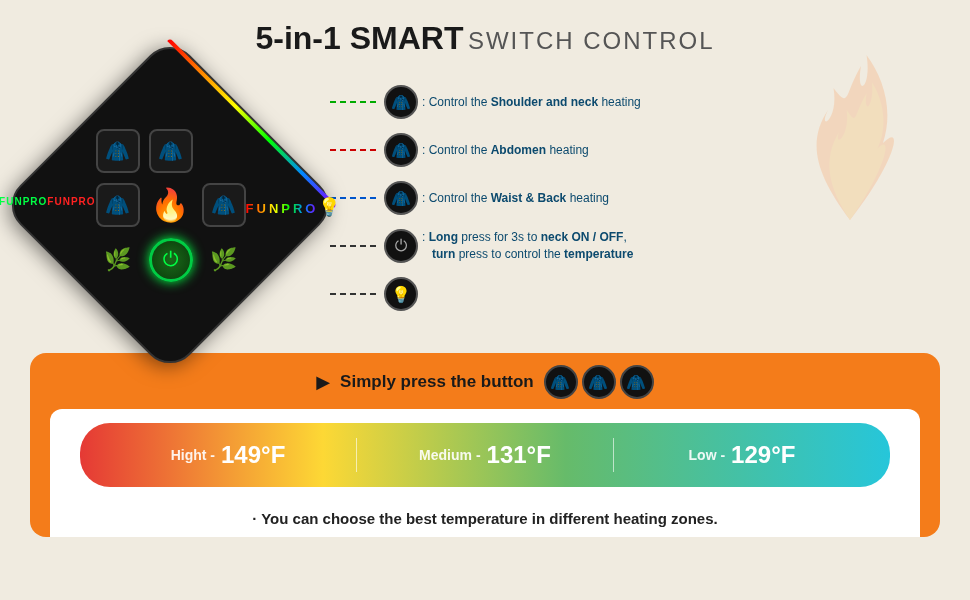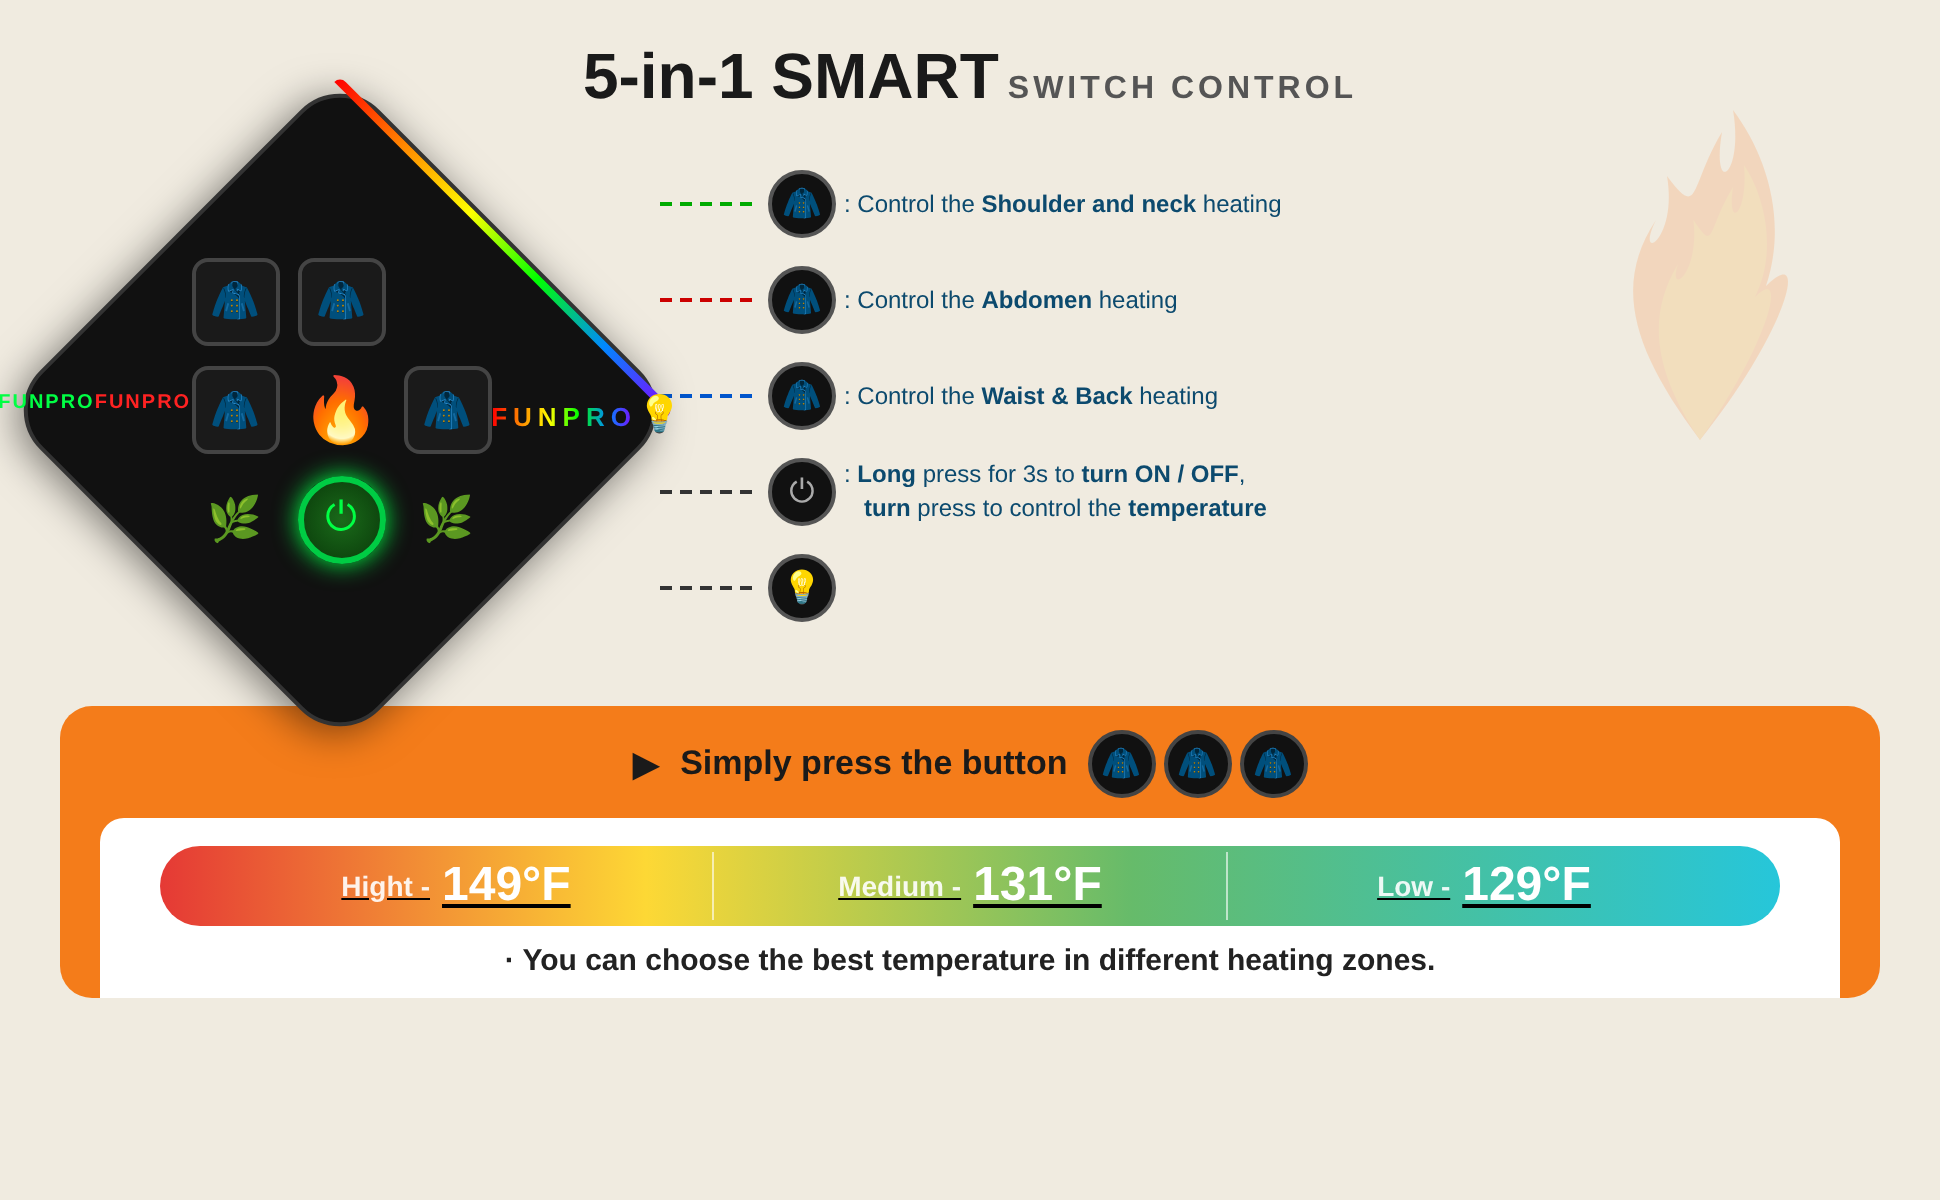--- a/index.html
+++ b/index.html
@@ -32,22 +32,22 @@
     .title-section {
       text-align: center;
       margin-bottom: 18px;
     }
     .title-main {
       font-size: 32px;
       font-weight: 900;
       color: #1a1a1a;
     }
     .title-sub {
-      font-size: 16px;
-      font-weight: 700;
+      font-size: 24px;
+      font-weight: 400;
       color: #555;
       letter-spacing: 2px;
       text-transform: uppercase;
     }
 
     
     .main-row {
       display: flex;
       align-items: flex-start;
       gap: 20px;
@@ -128,27 +128,26 @@
       align-items: center;
       justify-content: center;
       font-size: 16px;
       color: white;
       border: 2px solid #444;
     }
 
     .temp-gradient-bar {
       background: linear-gradient(90deg, #e53935 0%, #fdd835 30%, #66bb6a 60%, #26c6da 100%);
       border-radius: 30px;
-      height: 40px;
+      height: 64px;
       display: flex;
       align-items: center;
       justify-content: space-around;
       padding: 0 20px;
       position: relative;
-      text-decoration: underline;
     }
 
     .temp-segment {
       display: flex;
       align-items: center;
       gap: 6px;
       flex: 1;
       justify-content: center;
     }
 
@@ -168,21 +167,21 @@
       font-size: 24px;
       font-weight: 900;
       color: white;
     }
 
     .choose-text {
       text-align: center;
       font-size: 15px;
       color: #222;
       font-weight: 600;
-      margin-top: 9px;
+      margin-top: 23px;
     }
   </style>
 </head>
 <body>
 
 <svg class="flame-bg" viewBox="0 0 100 200" xmlns="http://www.w3.org/2000/svg">
   <path d="M50 200 C20 160 10 130 30 100 C20 120 40 110 35 80 C50 100 45 85 60 60 C55 90 70 80 65 50 C80 70 90 100 80 130 C100 110 90 150 50 200Z" fill="#ff6600"></path>
   <path d="M50 200 C30 170 25 145 40 120 C35 135 50 125 47 100 C57 115 53 105 65 85 C62 105 72 98 70 75 C80 90 85 115 75 135 C90 120 82 155 50 200Z" fill="#ff9900"></path>
 </svg>
 
@@ -275,21 +274,21 @@
           <div style="height:2px;width:50px;background:repeating-linear-gradient(90deg,#0055cc 0,#0055cc 6px,transparent 6px,transparent 10px);"></div>
           <div style="width:34px;height:34px;background:#111;border-radius:50%;border:2px solid #555;display:flex;align-items:center;justify-content:center;font-size:16px;">🧥</div>
           <div class="ctrl-text">: Control the <strong>Waist &amp; Back</strong> heating</div>
         </div>
       </div>
 
       <div class="control-item">
         <div style="display:flex;align-items:center;gap:4px;flex:1;">
           <div style="height:2px;width:50px;background:repeating-linear-gradient(90deg,#333 0,#333 6px,transparent 6px,transparent 10px);"></div>
           <div style="width:34px;height:34px;background:#111;border-radius:50%;border:2px solid #555;display:flex;align-items:center;justify-content:center;font-size:16px;color:#aaa;">⏻</div>
-          <div class="ctrl-text">: <strong>Long</strong> press for 3s to <strong>turn ON / OFF</strong>,<br>&nbsp;&nbsp;&nbsp;<strong>turn</strong> press to control the <strong>temperature</strong></div>
+          <div class="ctrl-text">: <strong>Long</strong> press for 3s to <strong>neck ON / OFF</strong>,<br>&nbsp;&nbsp;&nbsp;<strong>turn</strong> press to control the <strong>temperature</strong></div>
         </div>
       </div>
 
       <div class="control-item">
         <div style="display:flex;align-items:flex-start;gap:4px;flex:1;">
           <div style="height:2px;width:50px;margin-top:16px;background:repeating-linear-gradient(90deg,#333 0,#333 6px,transparent 6px,transparent 10px);"></div>
           <div style="width:34px;height:34px;background:#111;border-radius:50%;border:2px solid #555;display:flex;align-items:center;justify-content:center;font-size:16px;flex-shrink:0;">💡</div>
         </div>
       </div>
     </div>

